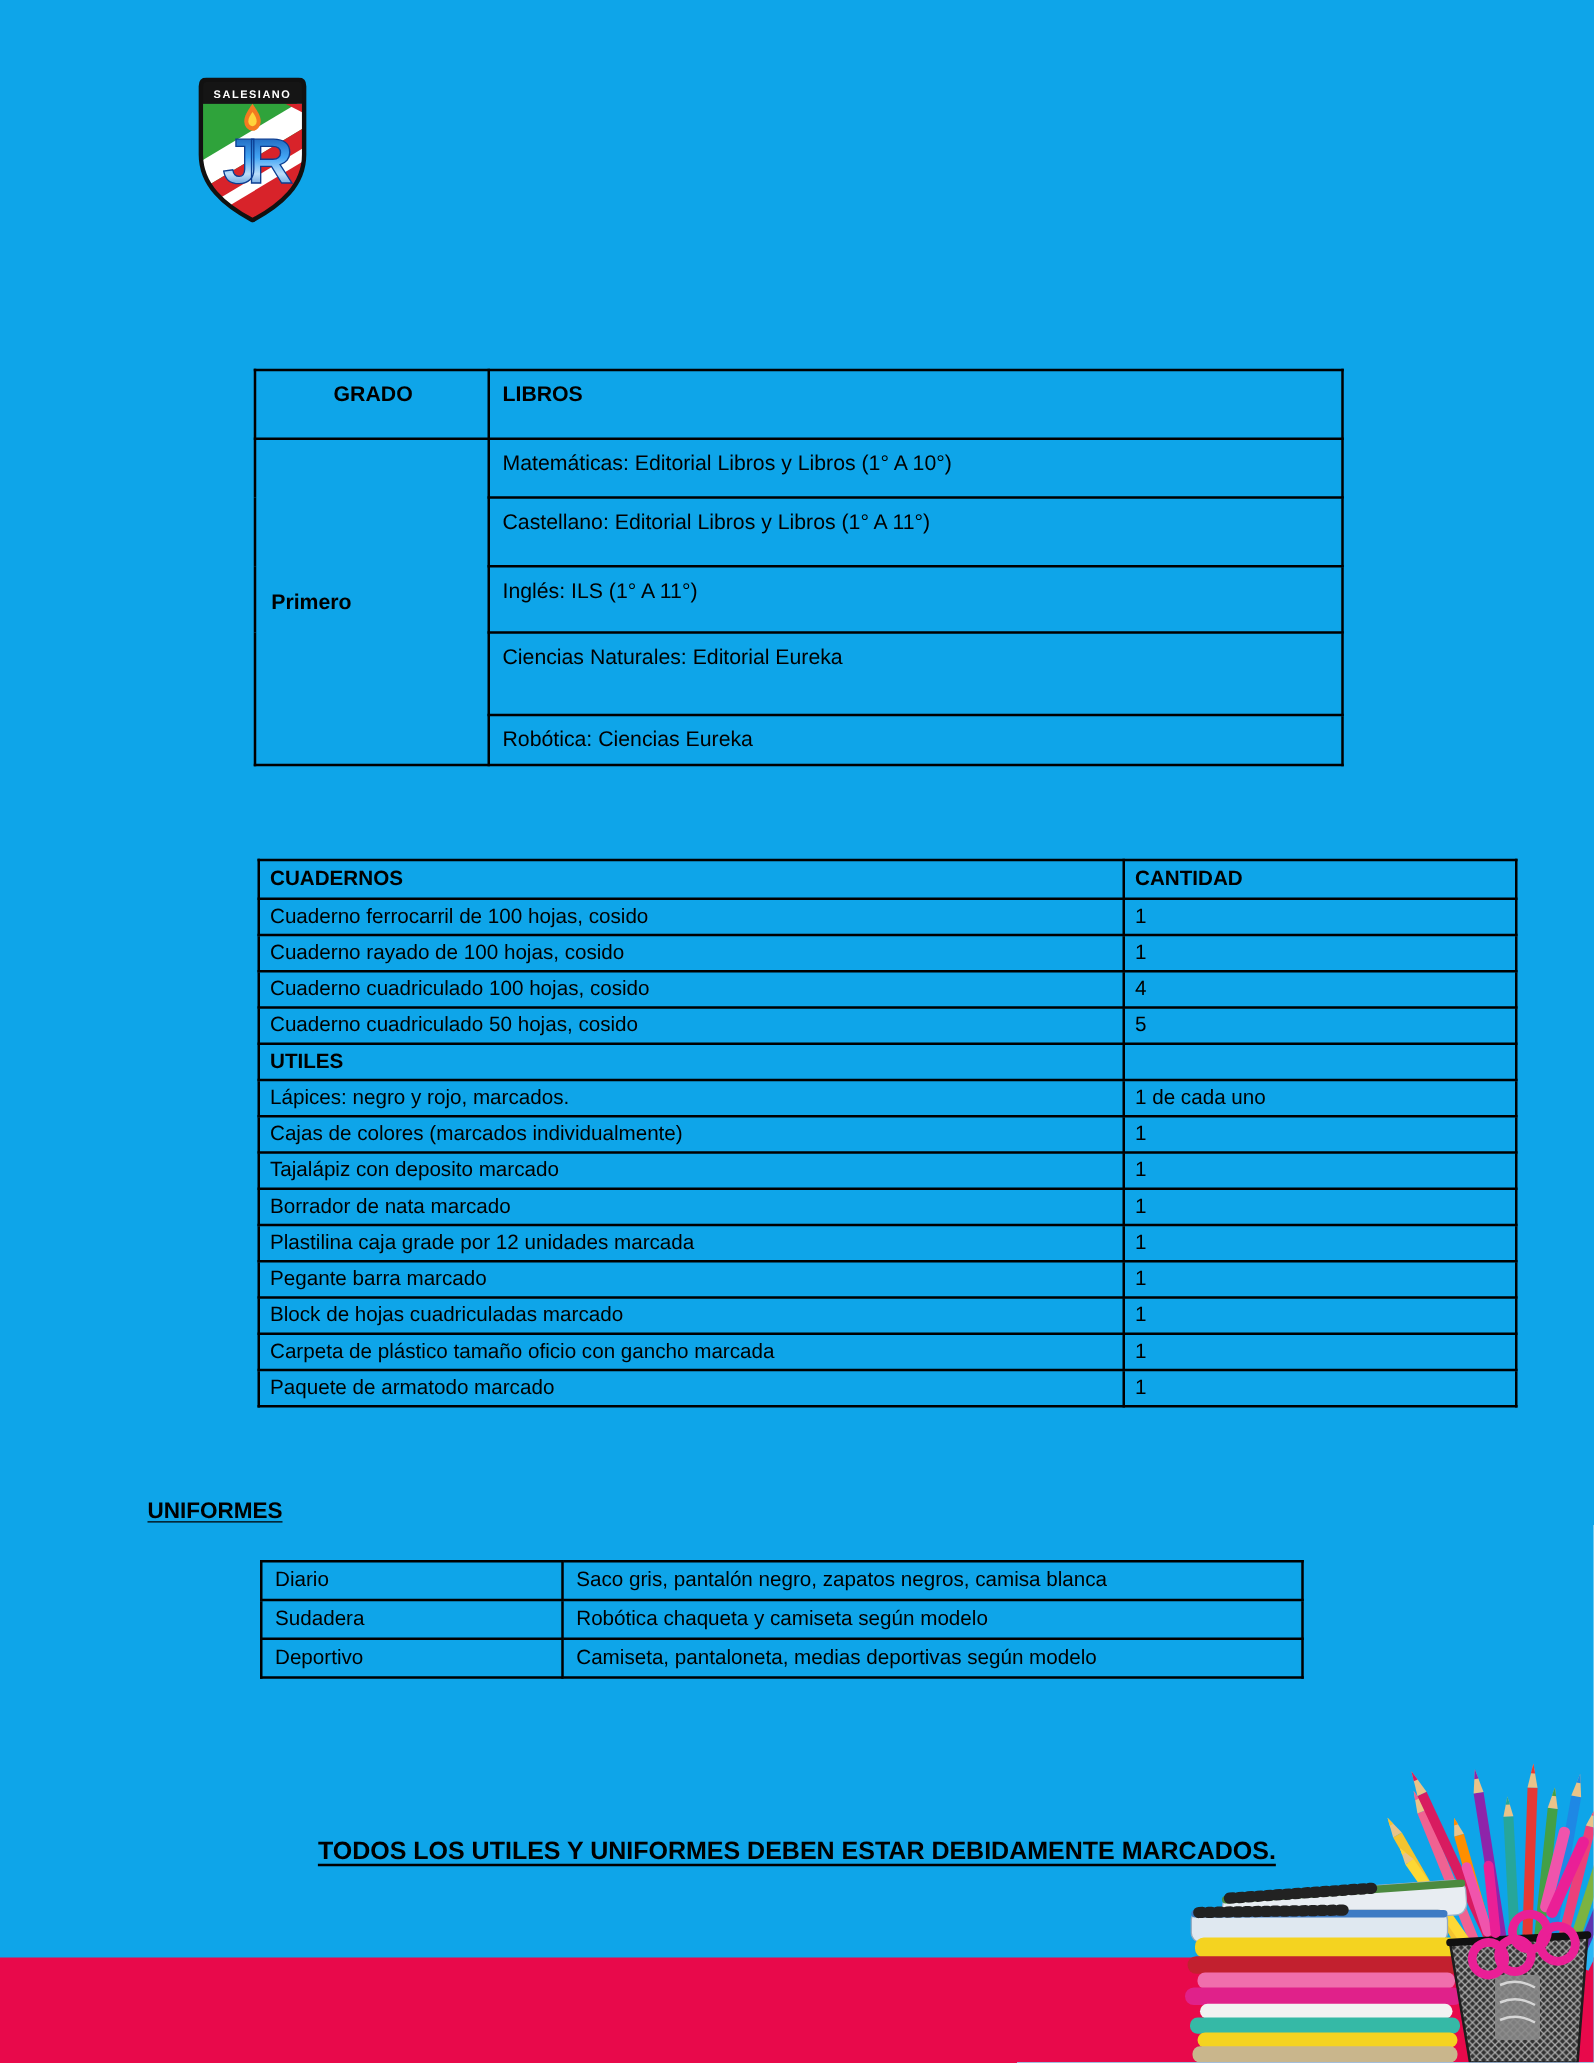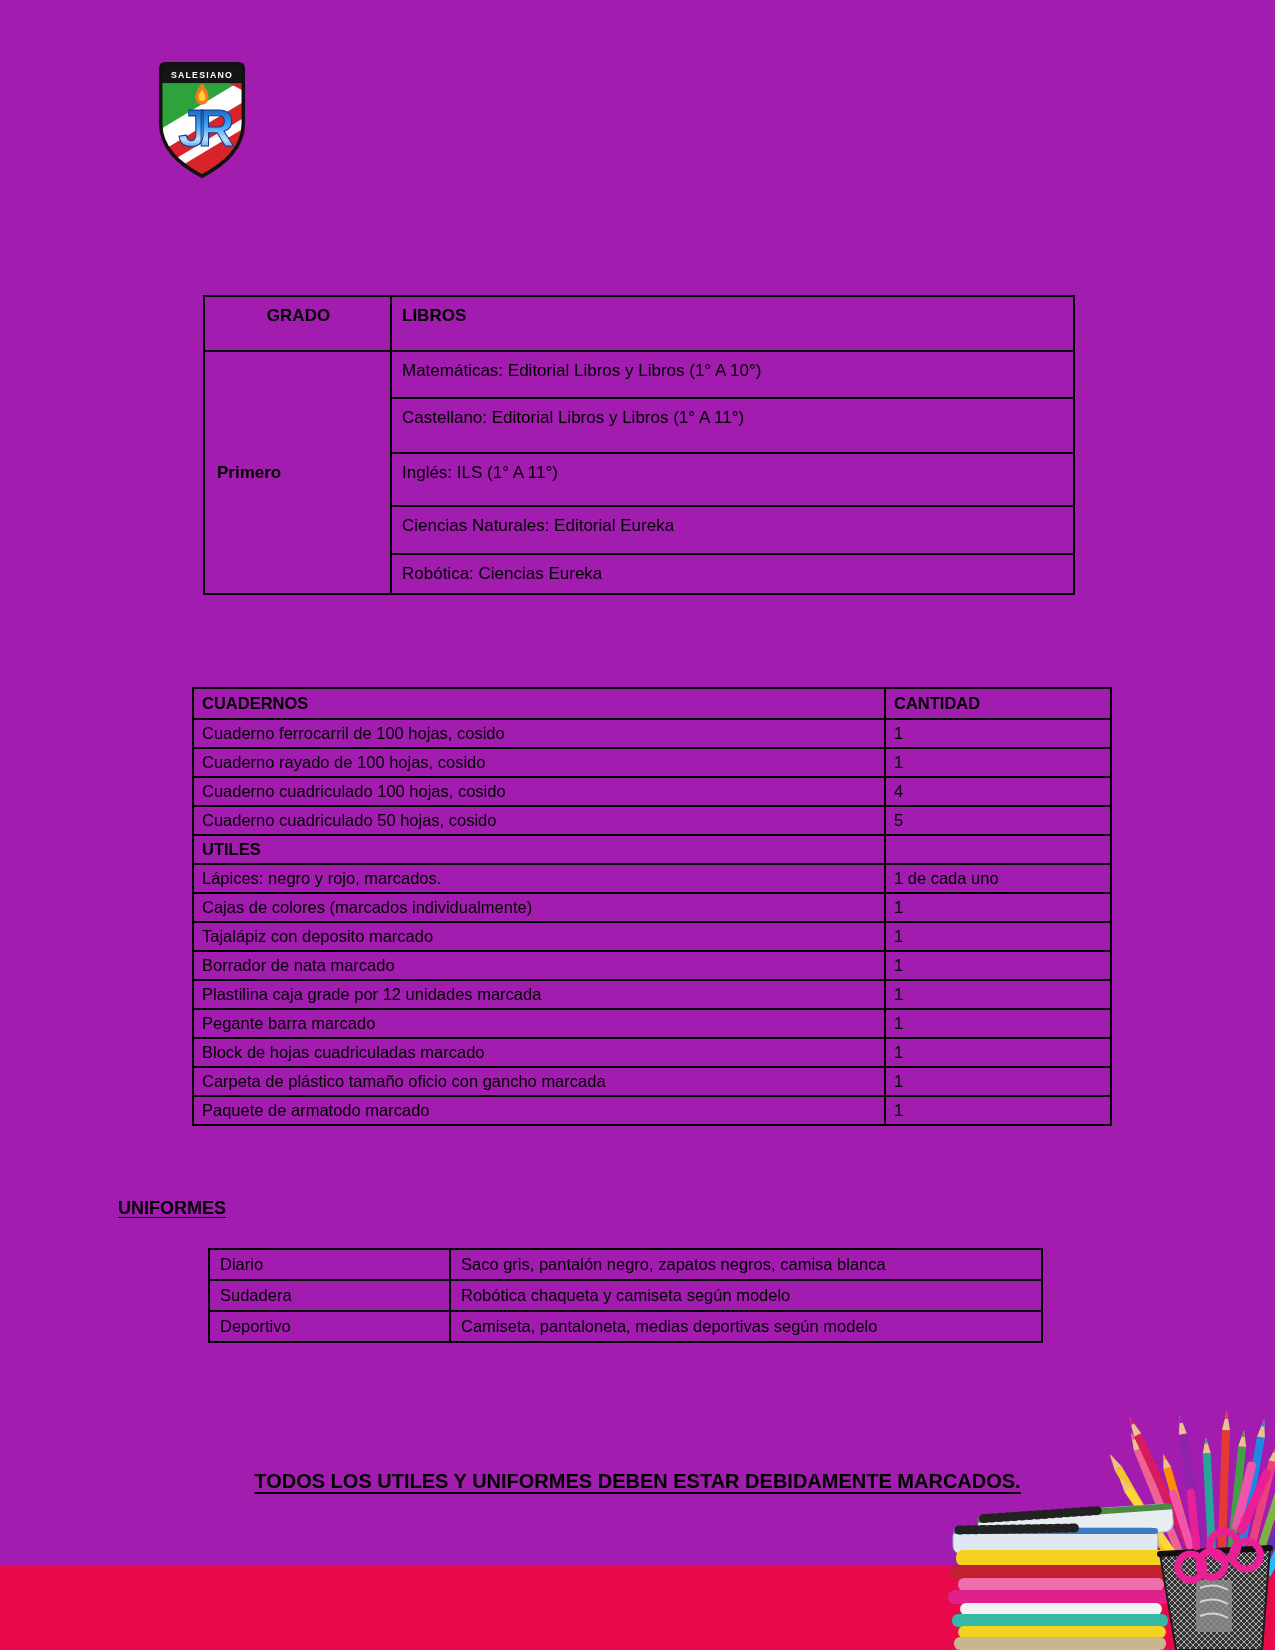--- a/index.html
+++ b/index.html
@@ -1,30 +1,30 @@
 <!DOCTYPE html>
 <html><head>
 <meta charset="utf-8">
 <style>
   html,body{margin:0;padding:0;background:#ffffff;}
   .page{
-    position:relative;width:1275px;height:1650px;background:#a21caf;overflow:hidden;
+    position:relative;width:1275px;height:1650px;background:#0ea5e9;overflow:hidden;
     font-family:"Liberation Sans", sans-serif;color:#000;
   }
   
   .logo{position:absolute;left:158px;top:62px;width:88px;height:116px;}
   
   table{border-collapse:collapse;table-layout:fixed;}
   td{border:2px solid #000;overflow:hidden;}
   .t1{position:absolute;left:203px;top:295px;width:872px;}
   .t1 td{font-size:17px;vertical-align:top;padding:9px 8px 0 10px;}
   .t1 .hdr{font-weight:bold;}
   .t1 .c-grado{width:167px;text-align:center;}
   .t1 .grade-cell{font-weight:bold;vertical-align:middle;padding-top:0;text-align:left;padding-left:12px;}
-  .t2{position:absolute;left:192px;top:687px;width:920px;padding-left:24px;}
+  .t2{position:absolute;left:206px;top:687px;width:1008px;padding-left:24px;}
   .t2 td{font-size:16.5px;vertical-align:middle;padding:1px 8px;height:25px;}
   .t2 .c-item{width:674px;}
   .t2 .hdr td{font-weight:bold;height:27px;}
   .t2 .section td{font-weight:bold;}
   .t3{position:absolute;left:208px;top:1248px;width:835px;}
   .t3 td{font-size:16.5px;vertical-align:middle;padding:1px 10px;height:27px;}
   .t3 .c-type{width:219px;}
   
   .uniformes-h{
     position:absolute;left:118px;top:1198px;font-size:18px;font-weight:bold;
@@ -81,21 +81,21 @@
     <tr style="height:47px">
       <td rowspan="5" class="grade-cell">Primero</td>
       <td>Matemáticas: Editorial Libros y Libros (1° A 10°)</td>
     </tr>
     <tr style="height:55px">
       <td>Castellano:  Editorial Libros y Libros (1° A 11°)</td>
     </tr>
     <tr style="height:53px">
       <td>Inglés: ILS (1° A 11°)</td>
     </tr>
-    <tr style="height:48px">
+    <tr style="height:66px">
       <td>Ciencias Naturales: Editorial Eureka</td>
     </tr>
     <tr style="height:40px">
       <td>Robótica: Ciencias Eureka</td>
     </tr>
   </tbody>
     </table>
 
   <table class="t2">
     <tbody>

